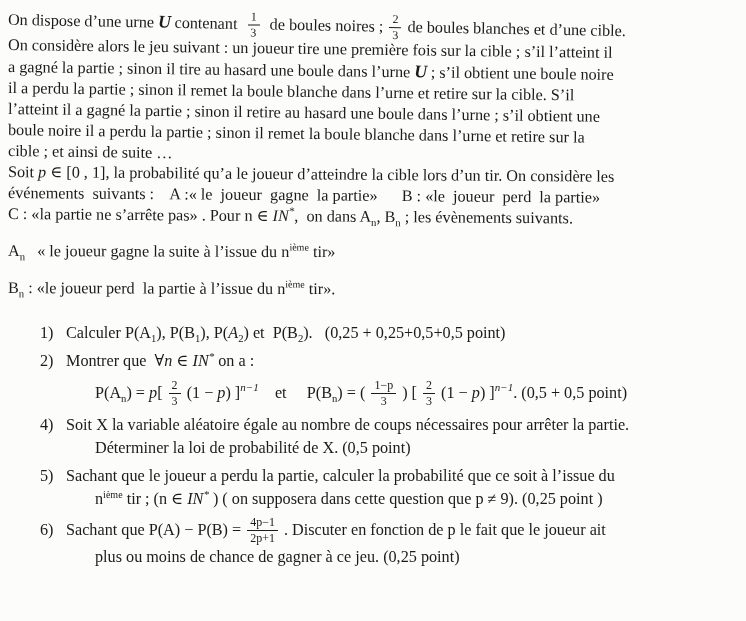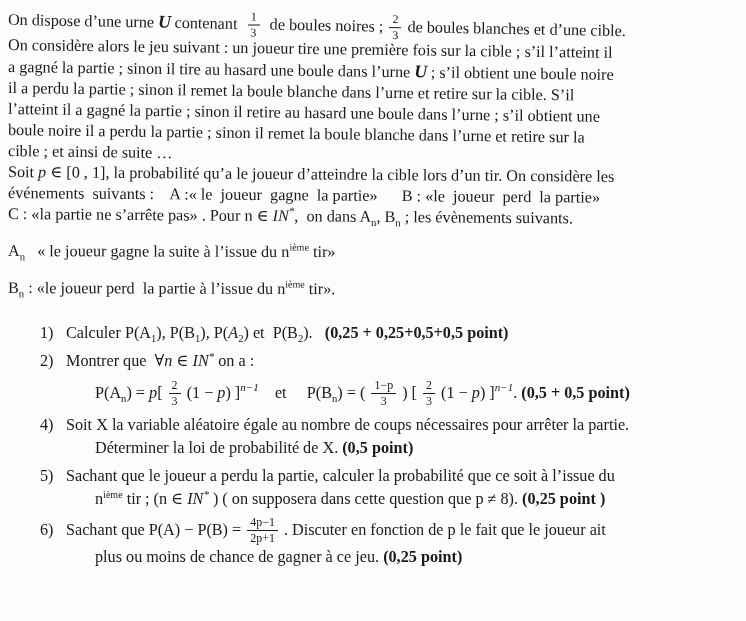--- a/index.html
+++ b/index.html
@@ -18,21 +18,21 @@
   .k-body{margin-left:8px;}
   .k-event{margin-left:8px;margin-top:16px;}
   .k-item{margin-left:40px;margin-top:7px;}
   .k-event + .k-item{margin-top:24px;}
   .k-cont{margin-left:95px;margin-top:2px;}
   .k-formula{margin-left:95px;margin-top:8px;margin-bottom:2px;}
   .tilt-1{transform:rotate(1.05deg);transform-origin:0 50%;}
   .tilt-2{transform:rotate(0.75deg);transform-origin:0 50%;}
   .tilt-3{transform:rotate(0.45deg);transform-origin:0 50%;}
   .tilt-4{transform:rotate(0.2deg);transform-origin:0 50%;}
-  .t-b{font-weight:bold;text-align:right;}
+  .t-b{font-weight:normal;text-align:right;}
   .t-i{font-style:italic;}
   .t-num{display:inline-block;min-width:26px;}
   .t-sub{vertical-align:sub;font-size:0.66em;line-height:0;}
   .t-sup{vertical-align:super;font-size:0.62em;line-height:0;}
   .t-supm{vertical-align:super;font-size:0.68em;line-height:0;font-style:italic;}
   .t-script{font-style:italic;font-weight:bold;font-size:1.1em;letter-spacing:-0.5px;}
   .frac{
     display:inline-flex;flex-direction:column;align-items:center;
     vertical-align:middle;line-height:1.05;font-size:0.74em;
     margin:0 2px;position:relative;top:-1px;
@@ -55,16 +55,16 @@
     <div class="line k-body tilt-3"><span class="t-txt">événements  suivants :    A :« le  joueur  gagne  la partie»      B : «le  joueur  perd  la partie»</span></div>
     <div class="line k-body tilt-3"><span class="t-txt">C : «la partie ne s’arrête pas» . Pour n ∈ </span><span class="t-i">IN</span><span class="t-supm">*</span><span class="t-txt">,  on dans A</span><span class="t-sub">n</span><span class="t-txt">, B</span><span class="t-sub">n</span><span class="t-txt"> ; les évènements suivants.</span></div>
     <div class="line k-event tilt-4"><span class="t-txt">A</span><span class="t-sub">n</span><span class="t-txt">   « le joueur gagne la suite à l’issue du n</span><span class="t-sup">ième</span><span class="t-txt"> tir»</span></div>
     <div class="line k-event tilt-4"><span class="t-txt">B</span><span class="t-sub">n</span><span class="t-txt"> : «le joueur perd  la partie à l’issue du n</span><span class="t-sup">ième</span><span class="t-txt"> tir».</span></div>
     <div class="line k-item"><span class="t-num">1)</span><span class="t-txt">Calculer P(A</span><span class="t-sub">1</span><span class="t-txt">), P(B</span><span class="t-sub">1</span><span class="t-txt">), P(</span><span class="t-i">A</span><span class="t-sub">2</span><span class="t-txt">) et  P(B</span><span class="t-sub">2</span><span class="t-txt">).   </span><span class="t-b">(0,25 + 0,25+0,5+0,5 point)</span></div>
     <div class="line k-item"><span class="t-num">2)</span><span class="t-txt">Montrer que  ∀</span><span class="t-i">n</span><span class="t-txt"> ∈ </span><span class="t-i">IN</span><span class="t-supm">*</span><span class="t-txt"> on a :</span></div>
     <div class="line k-formula"><span class="t-txt">P(A</span><span class="t-sub">n</span><span class="t-txt">) = </span><span class="t-i">p</span><span class="t-txt">[ </span><span class="frac"><span class="num">2</span><span class="den">3</span></span><span class="t-txt"> (1 − </span><span class="t-i">p</span><span class="t-txt">) ]</span><span class="t-supm">n−1</span><span class="t-txt">    et     P(B</span><span class="t-sub">n</span><span class="t-txt">) = ( </span><span class="frac"><span class="num">1−p</span><span class="den">3</span></span><span class="t-txt"> ) [ </span><span class="frac"><span class="num">2</span><span class="den">3</span></span><span class="t-txt"> (1 − </span><span class="t-i">p</span><span class="t-txt">) ]</span><span class="t-supm">n−1</span><span class="t-txt">. </span><span class="t-b">(0,5 + 0,5 point)</span></div>
     <div class="line k-item"><span class="t-num">4)</span><span class="t-txt">Soit X la variable aléatoire égale au nombre de coups nécessaires pour arrêter la partie.</span></div>
     <div class="line k-cont"><span class="t-txt">Déterminer la loi de probabilité de X. </span><span class="t-b">(0,5 point)</span></div>
     <div class="line k-item"><span class="t-num">5)</span><span class="t-txt">Sachant que le joueur a perdu la partie, calculer la probabilité que ce soit à l’issue du</span></div>
-    <div class="line k-cont"><span class="t-txt">n</span><span class="t-sup">ième</span><span class="t-txt"> tir ; (n ∈ </span><span class="t-i">IN</span><span class="t-supm">*</span><span class="t-txt"> ) ( on supposera dans cette question que p ≠ 8). </span><span class="t-b">(0,25 point )</span></div>
+    <div class="line k-cont"><span class="t-txt">n</span><span class="t-sup">ième</span><span class="t-txt"> tir ; (n ∈ </span><span class="t-i">IN</span><span class="t-supm">*</span><span class="t-txt"> ) ( on supposera dans cette question que p ≠ 9). </span><span class="t-b">(0,25 point )</span></div>
     <div class="line k-item"><span class="t-num">6)</span><span class="t-txt">Sachant que P(A) − P(B) = </span><span class="frac"><span class="num">4p−1</span><span class="den">2p+1</span></span><span class="t-txt"> . Discuter en fonction de p le fait que le joueur ait</span></div>
     <div class="line k-cont"><span class="t-txt">plus ou moins de chance de gagner à ce jeu. </span><span class="t-b">(0,25 point)</span></div>
   </div>
 
 </body></html>

